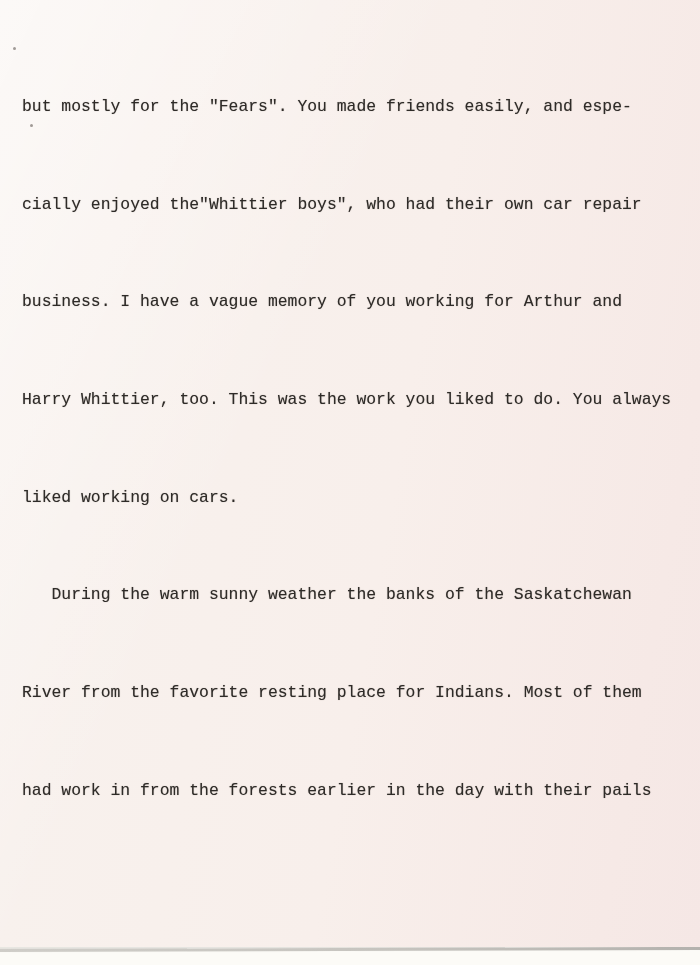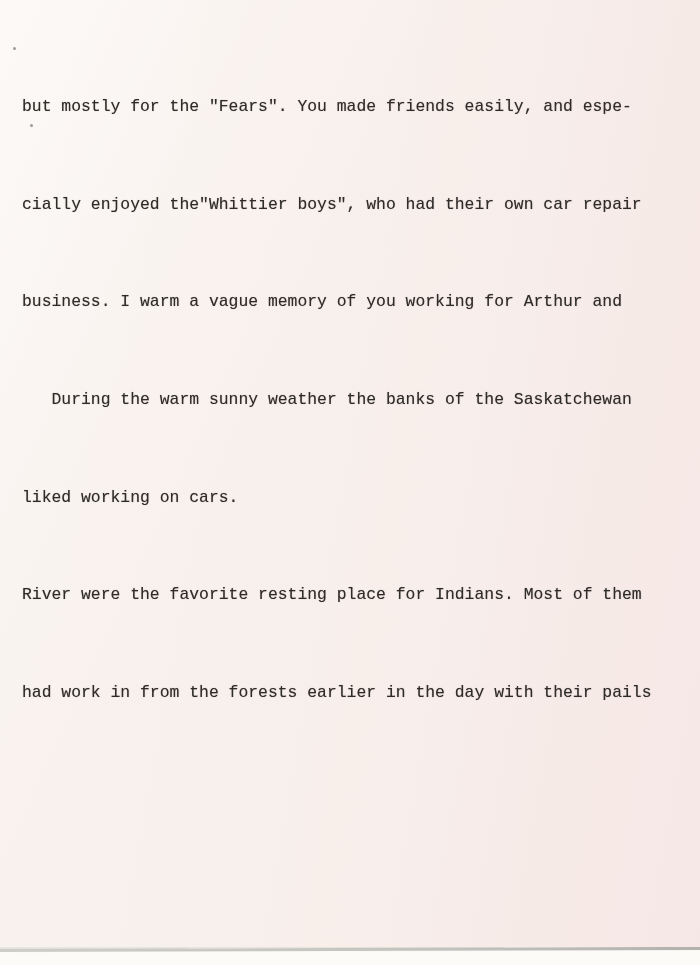--- a/index.html
+++ b/index.html
@@ -67,24 +67,25 @@
 <body>
 
 <div class="page">
 
   <div class="speck speck-1"></div>
   <div class="speck speck-2"></div>
 
   <div class="text-block">
     <div class="line">but mostly for the "Fears". You made friends easily, and espe-</div>
     <div class="line">cially enjoyed the"Whittier boys", who had their own car repair</div>
-    <div class="line">business. I warm a vague memory of you working for Arthur and</div>
+    <div class="line">business. I have a vague memory of you working for Arthur and</div>
+    <div class="line">Harry Whittier, too. This was the work you liked to do. You always</div>
+    <div class="line">liked working on cars.</div>
     <div class="line">   During the warm sunny weather the banks of the Saskatchewan</div>
-    <div class="line">liked working on cars.</div>
-    <div class="line">River were the favorite resting place for Indians. Most of them</div>
+    <div class="line">River from the favorite resting place for Indians. Most of them</div>
     <div class="line">had work in from the forests earlier in the day with their pails</div>
     
     
     
     
     
     
     
     
     

